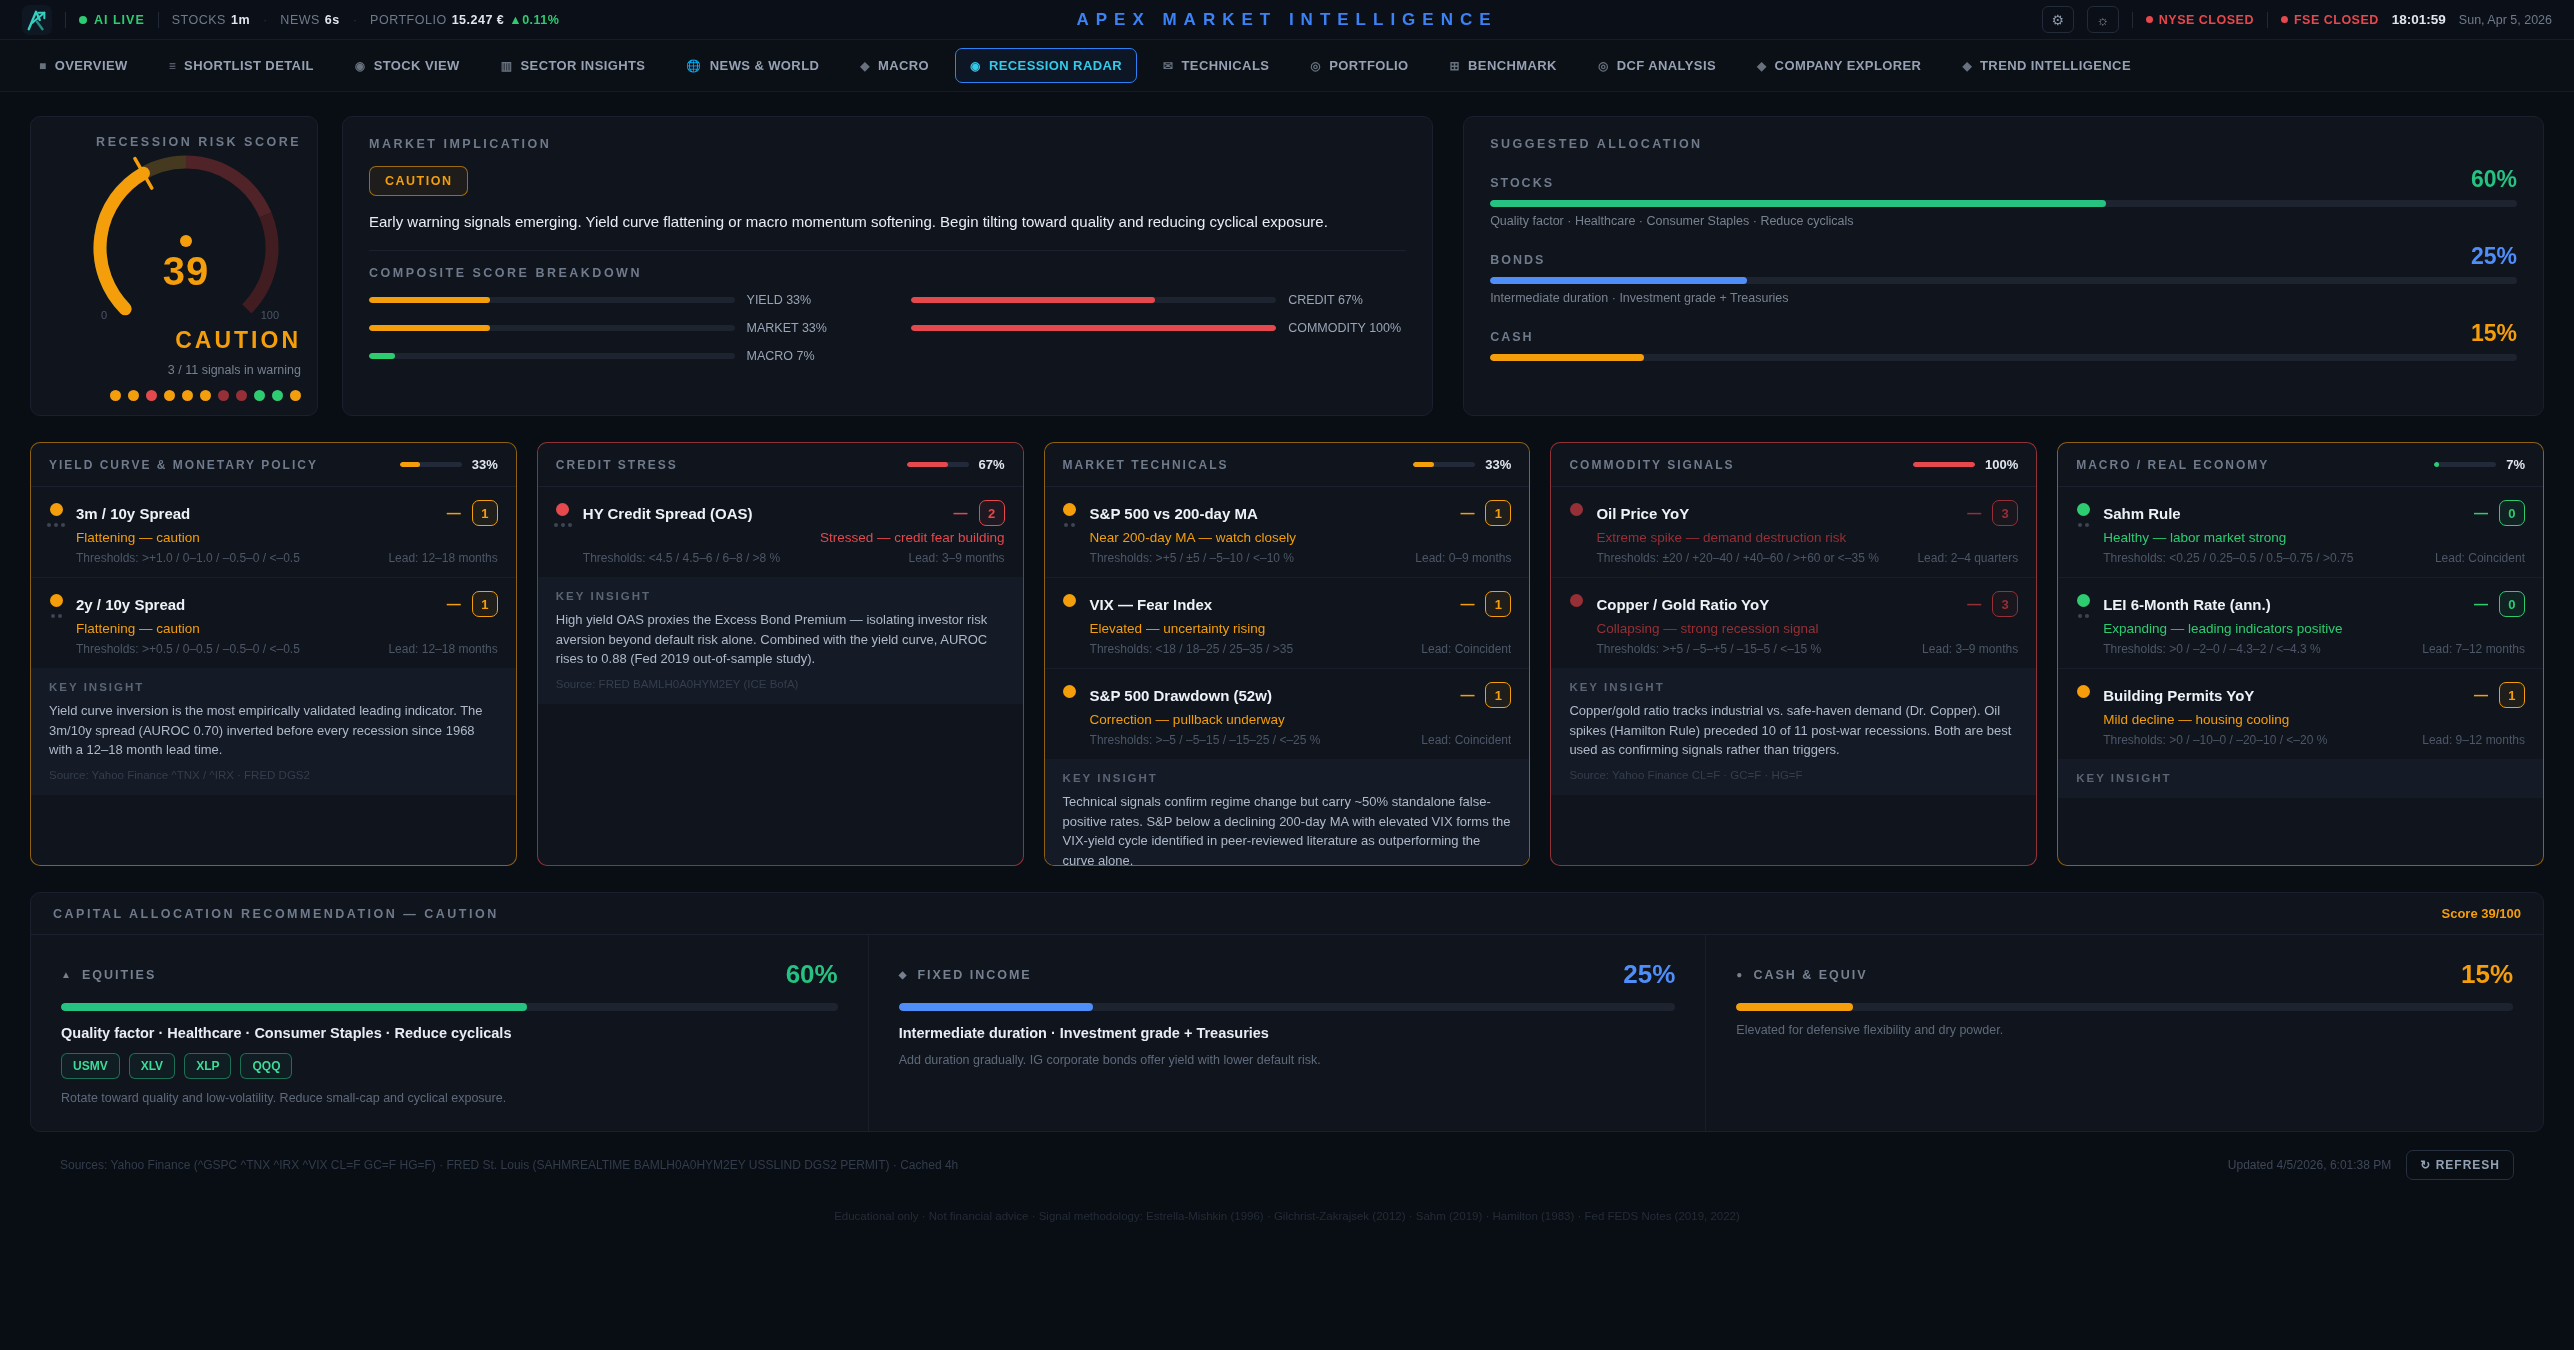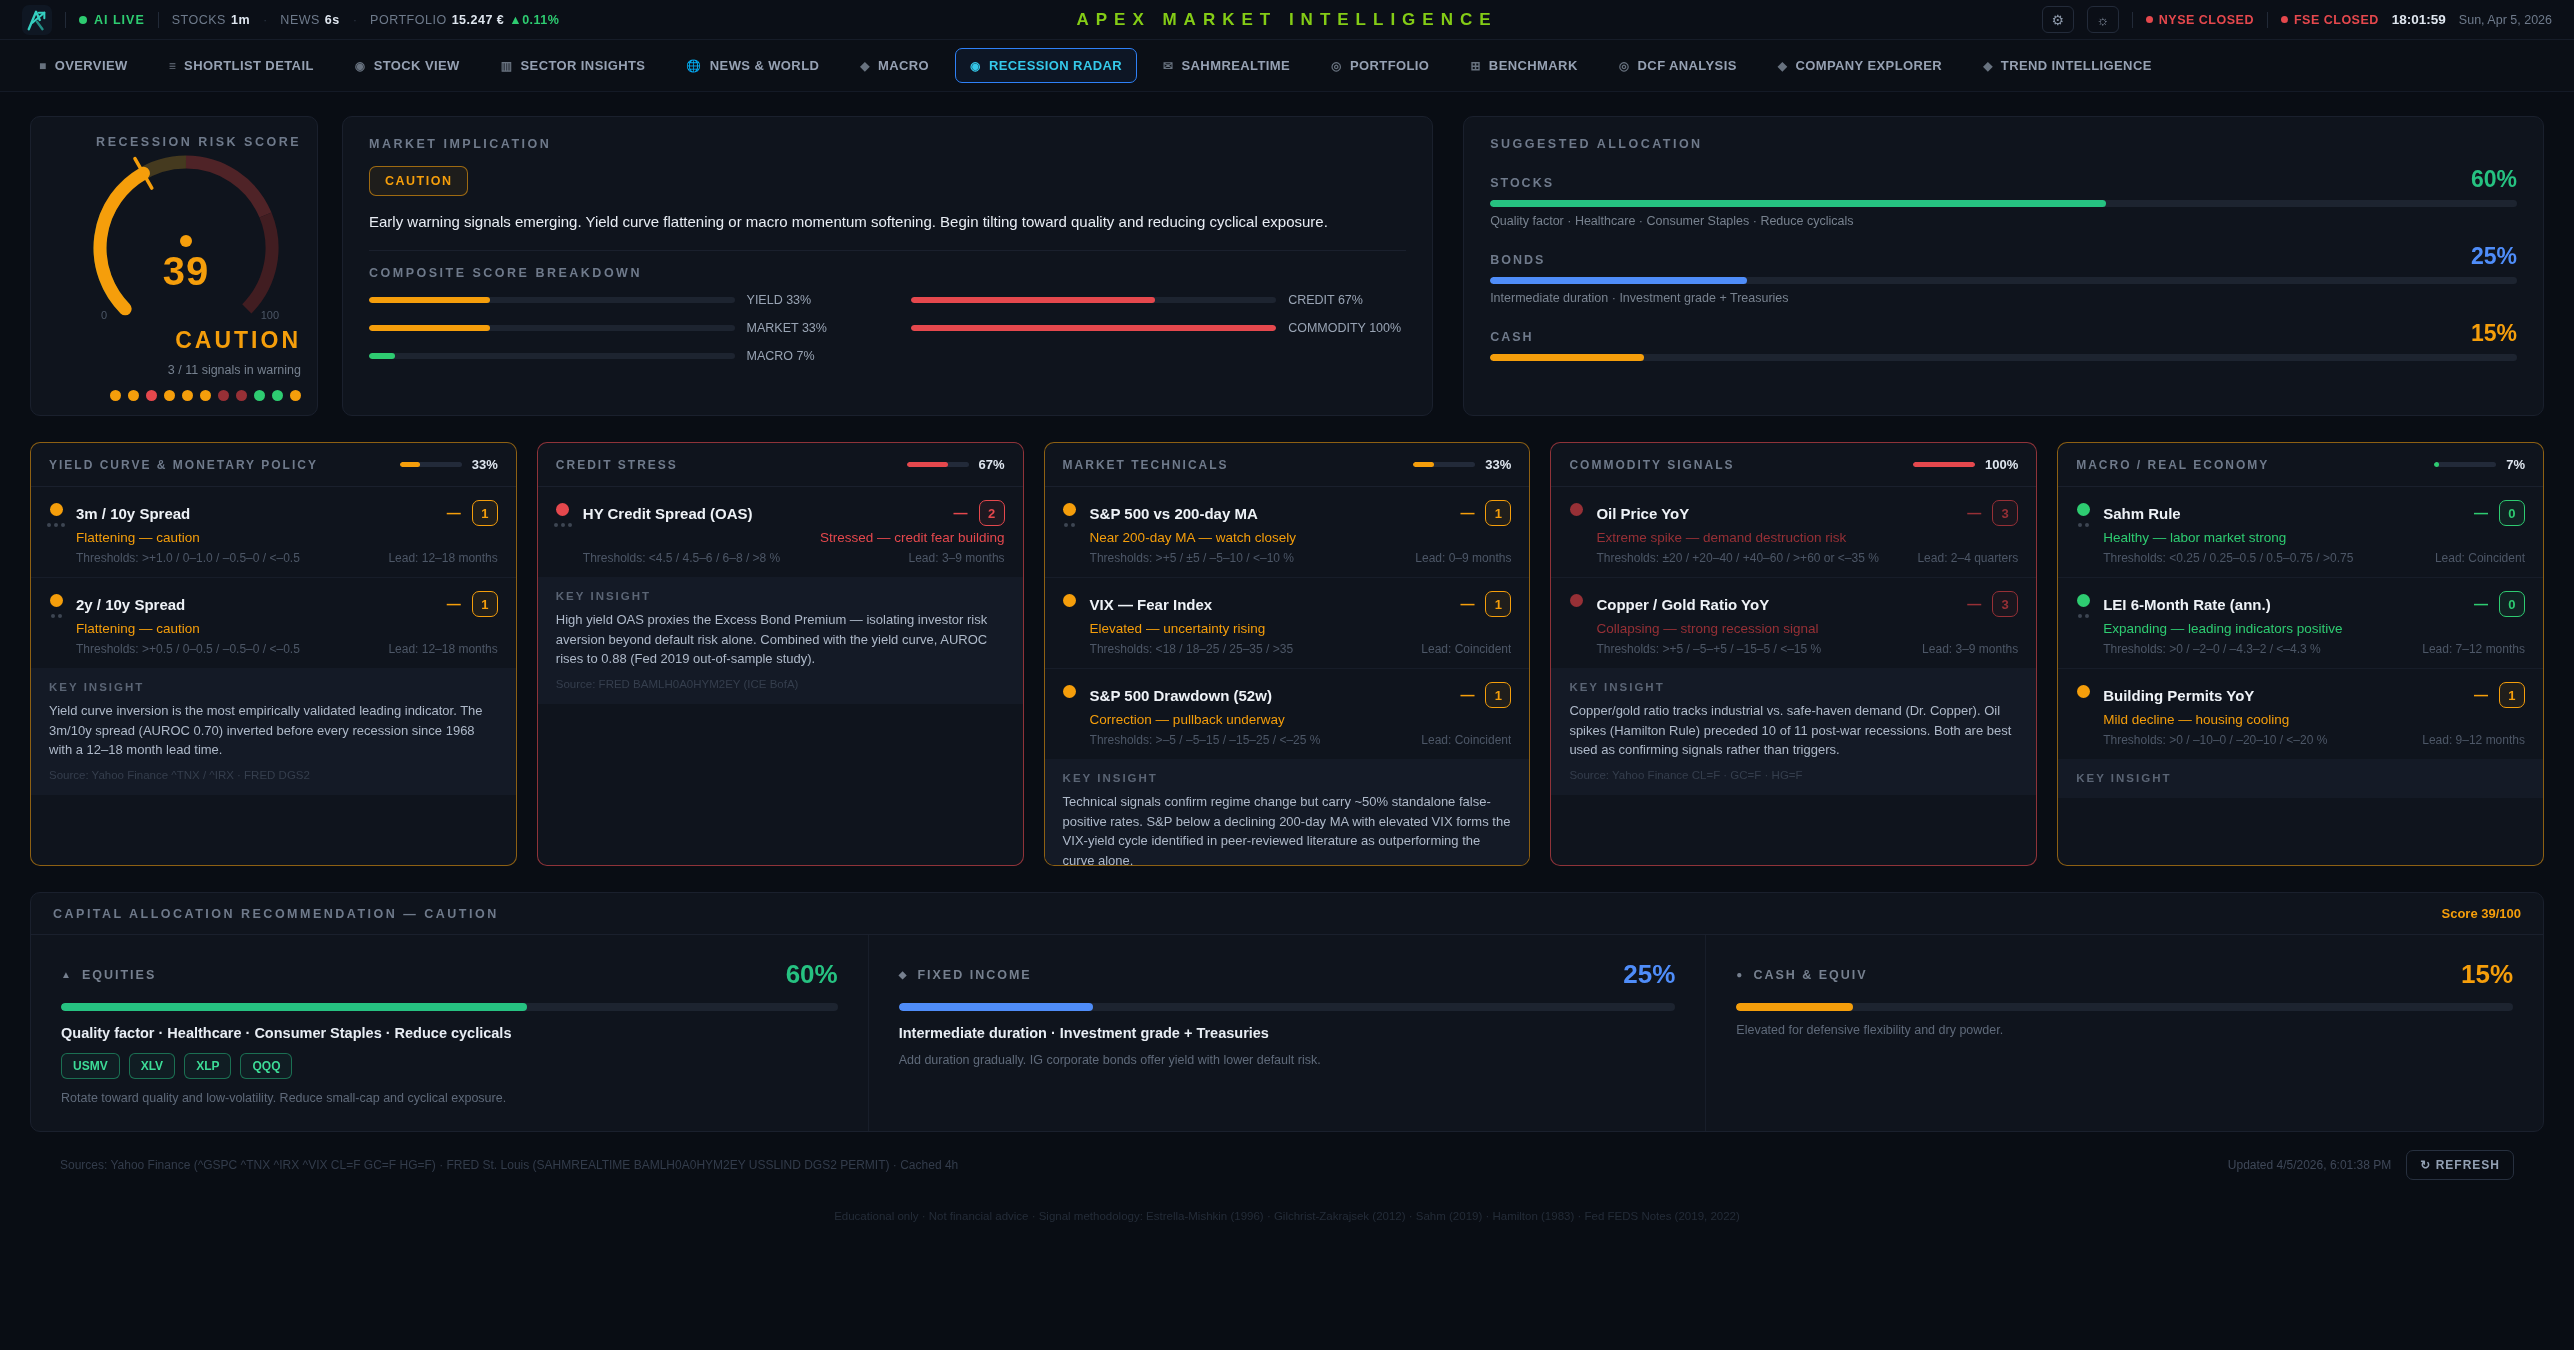--- a/index.html
+++ b/index.html
@@ -17,21 +17,21 @@
   .logo-tile { width:30px; height:30px; border-radius:7px; background:#0f1723;
     display:flex; align-items:center; justify-content:center; }
   .v-div { width:1px; height:16px; background:#222a38; }
   .live { color:#2ecc71; font-weight:700; letter-spacing:1px; display:flex; gap:7px; align-items:center; font-size:12.5px; }
   .live-dot { width:8px; height:8px; border-radius:50%; background:#2ecc71; }
   .kv { color:#6e7a8b; letter-spacing:0.5px; font-size:12.5px; }
   .kv b { color:#dfe6ef; font-weight:700; margin-left:5px; }
   .kv .up { color:#2ecc71; font-weight:700; margin-left:5px; }
   .dot-sep { color:#2b3342; }
   .app-title { position:absolute; left:50%; transform:translateX(-50%);
-    color:#84cc16; font-weight:700; font-size:17px; letter-spacing:7px; white-space:nowrap; }
+    color:#3b82f6; font-weight:700; font-size:17px; letter-spacing:7px; white-space:nowrap; }
   .tb-right { margin-left:auto; display:flex; align-items:center; gap:13px; font-size:12.5px; }
   .icon-btn { width:32px; height:27px; border:1px solid #232b3a; border-radius:6px; color:#8b97a8;
     display:flex; align-items:center; justify-content:center; font-size:14px; background:transparent; cursor:pointer; }
   .closed { color:#e5484d; font-weight:700; display:flex; align-items:center; gap:6px; letter-spacing:0.5px; }
   .closed .rdot { width:7px; height:7px; border-radius:50%; background:#e5484d; }
   .time { color:#dfe6ef; font-weight:700; font-size:13.5px; }
   .date { color:#6e7a8b; }
   
   .nav { height:52px; display:flex; align-items:center; gap:11px; padding:0 24px;
     background:#0b0f16; border-bottom:1px solid #141a26; }
@@ -211,21 +211,21 @@
     <button class="tab">
       <span class="ticon">◆</span>
       <span>MACRO</span>
     </button>
     <button class="tab active">
       <span class="ticon">◉</span>
       <span>RECESSION RADAR</span>
     </button>
     <button class="tab">
       <span class="ticon">✉</span>
-      <span>SAHMREALTIME</span>
+      <span>TECHNICALS</span>
     </button>
     <button class="tab">
       <span class="ticon">◎</span>
       <span>PORTFOLIO</span>
     </button>
     <button class="tab">
       <span class="ticon">⊞</span>
       <span>BENCHMARK</span>
     </button>
     <button class="tab">

